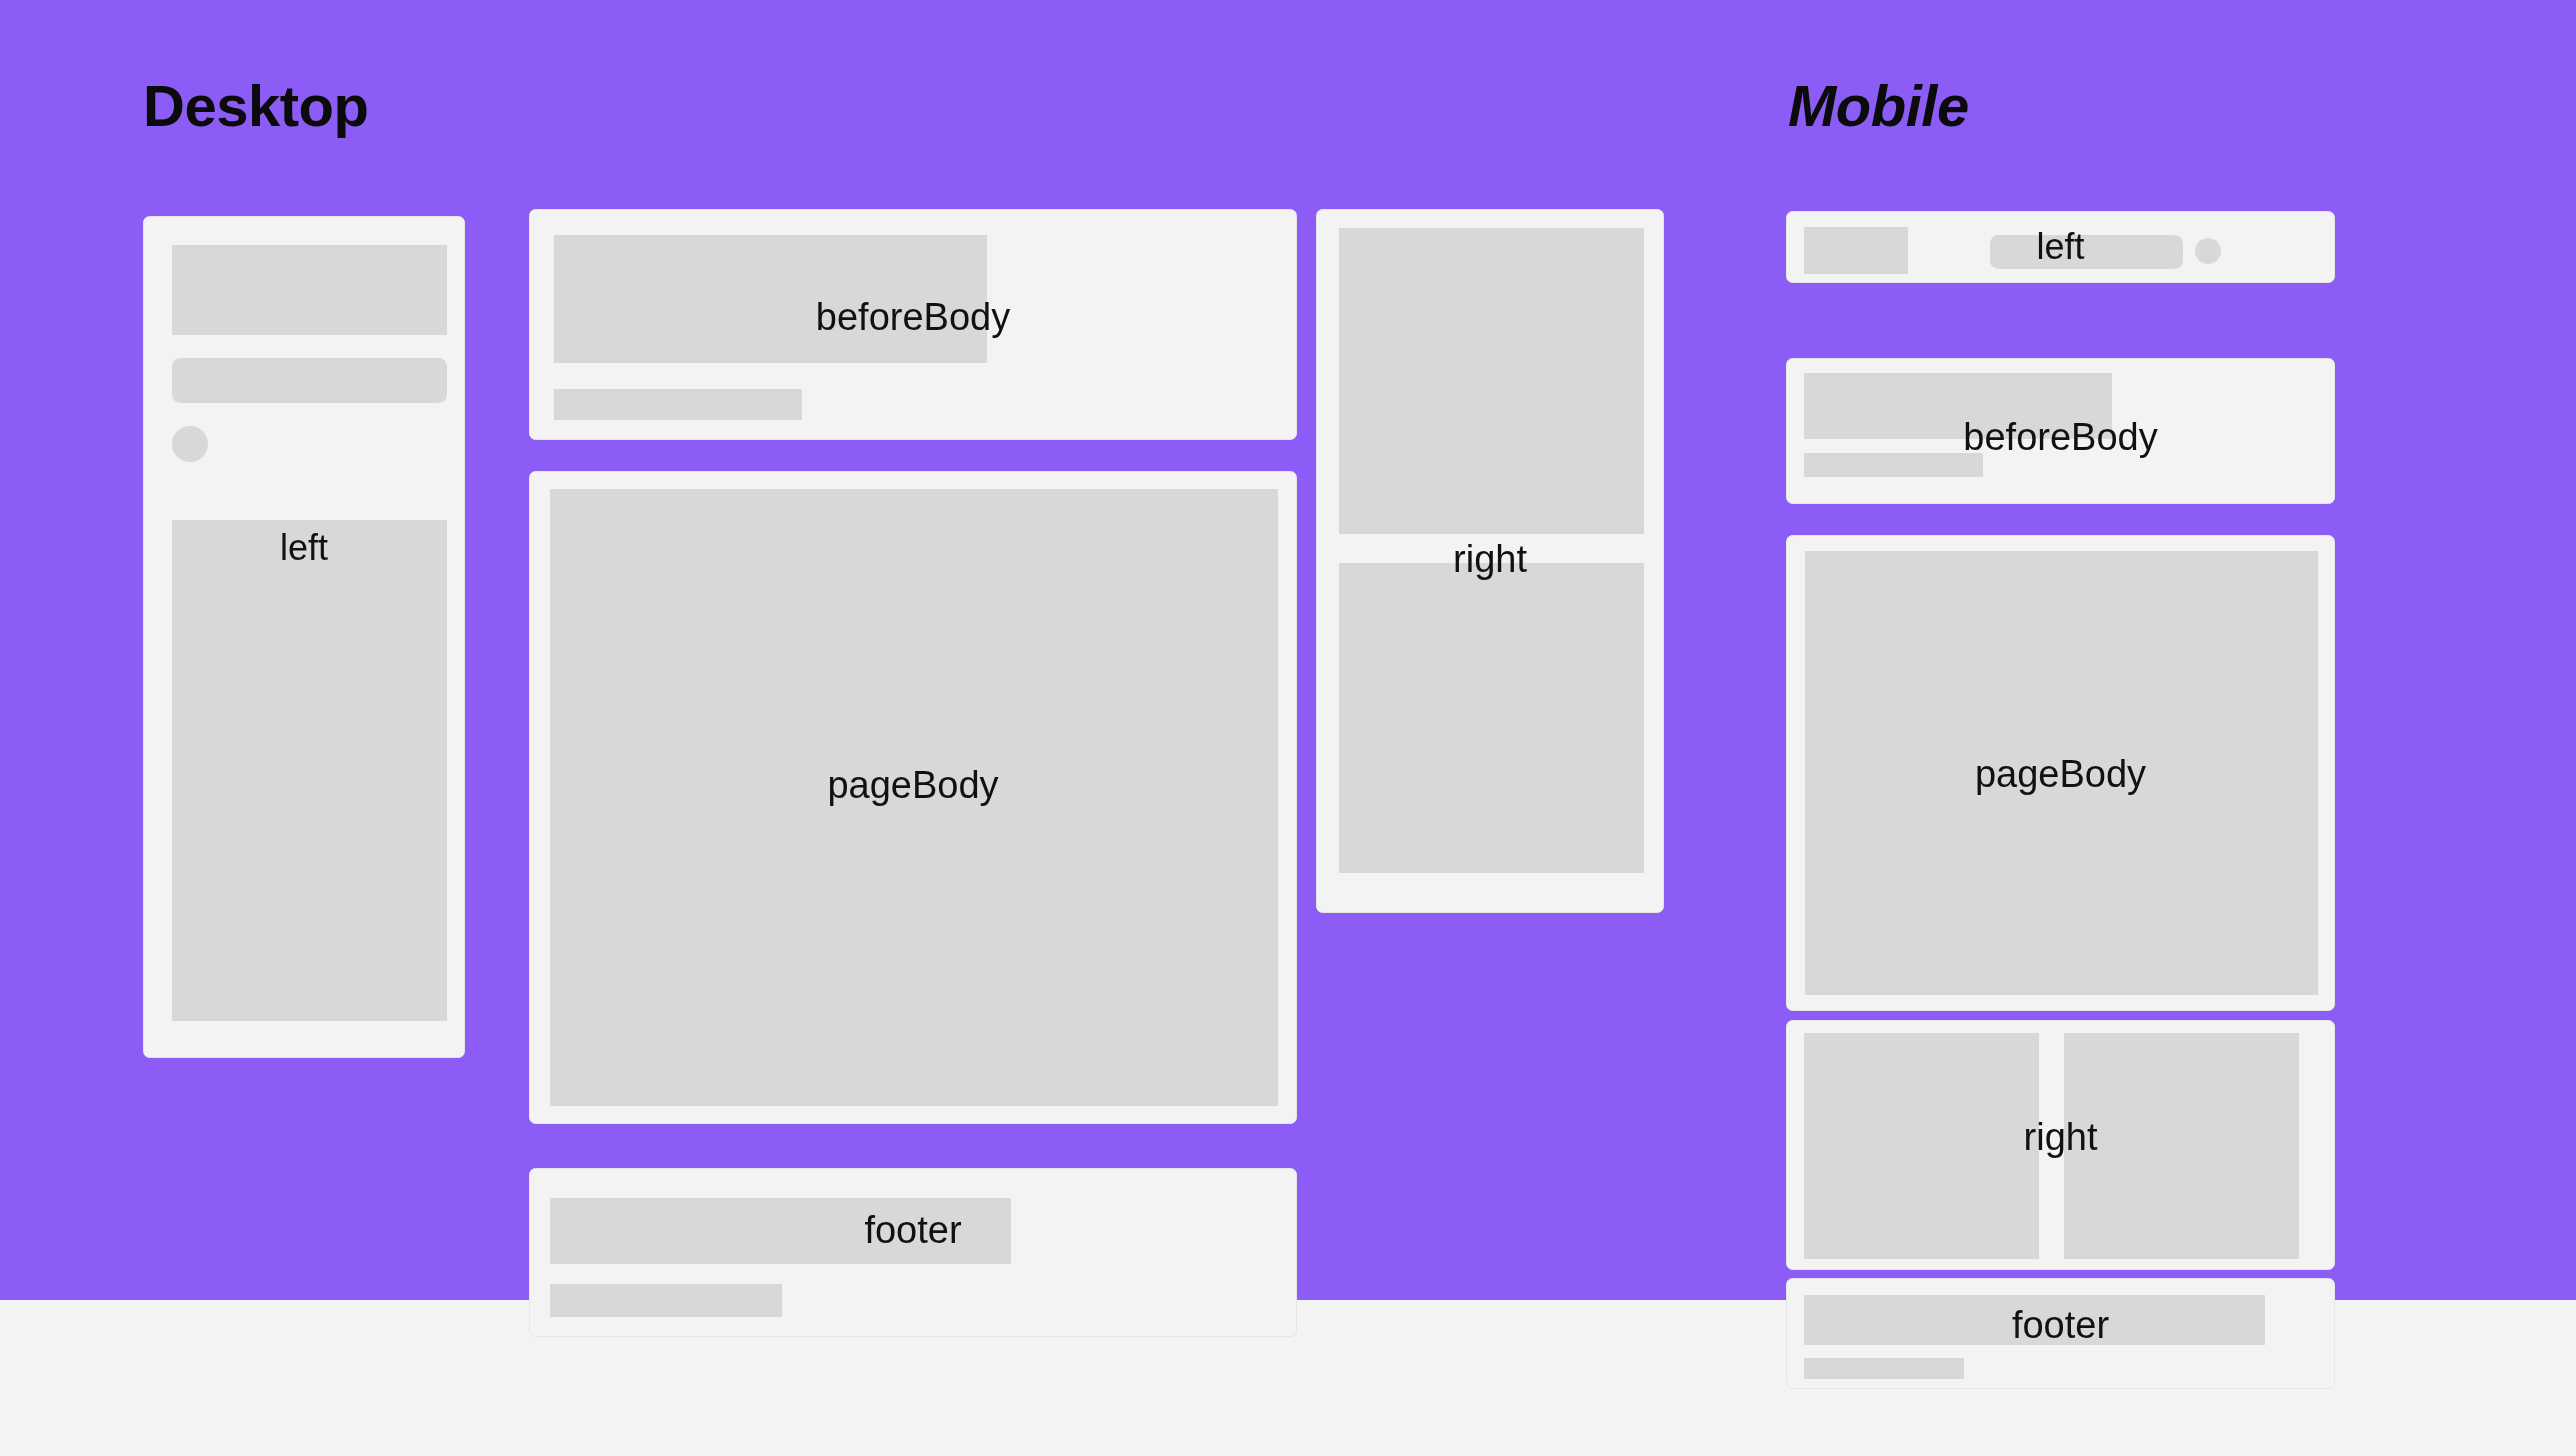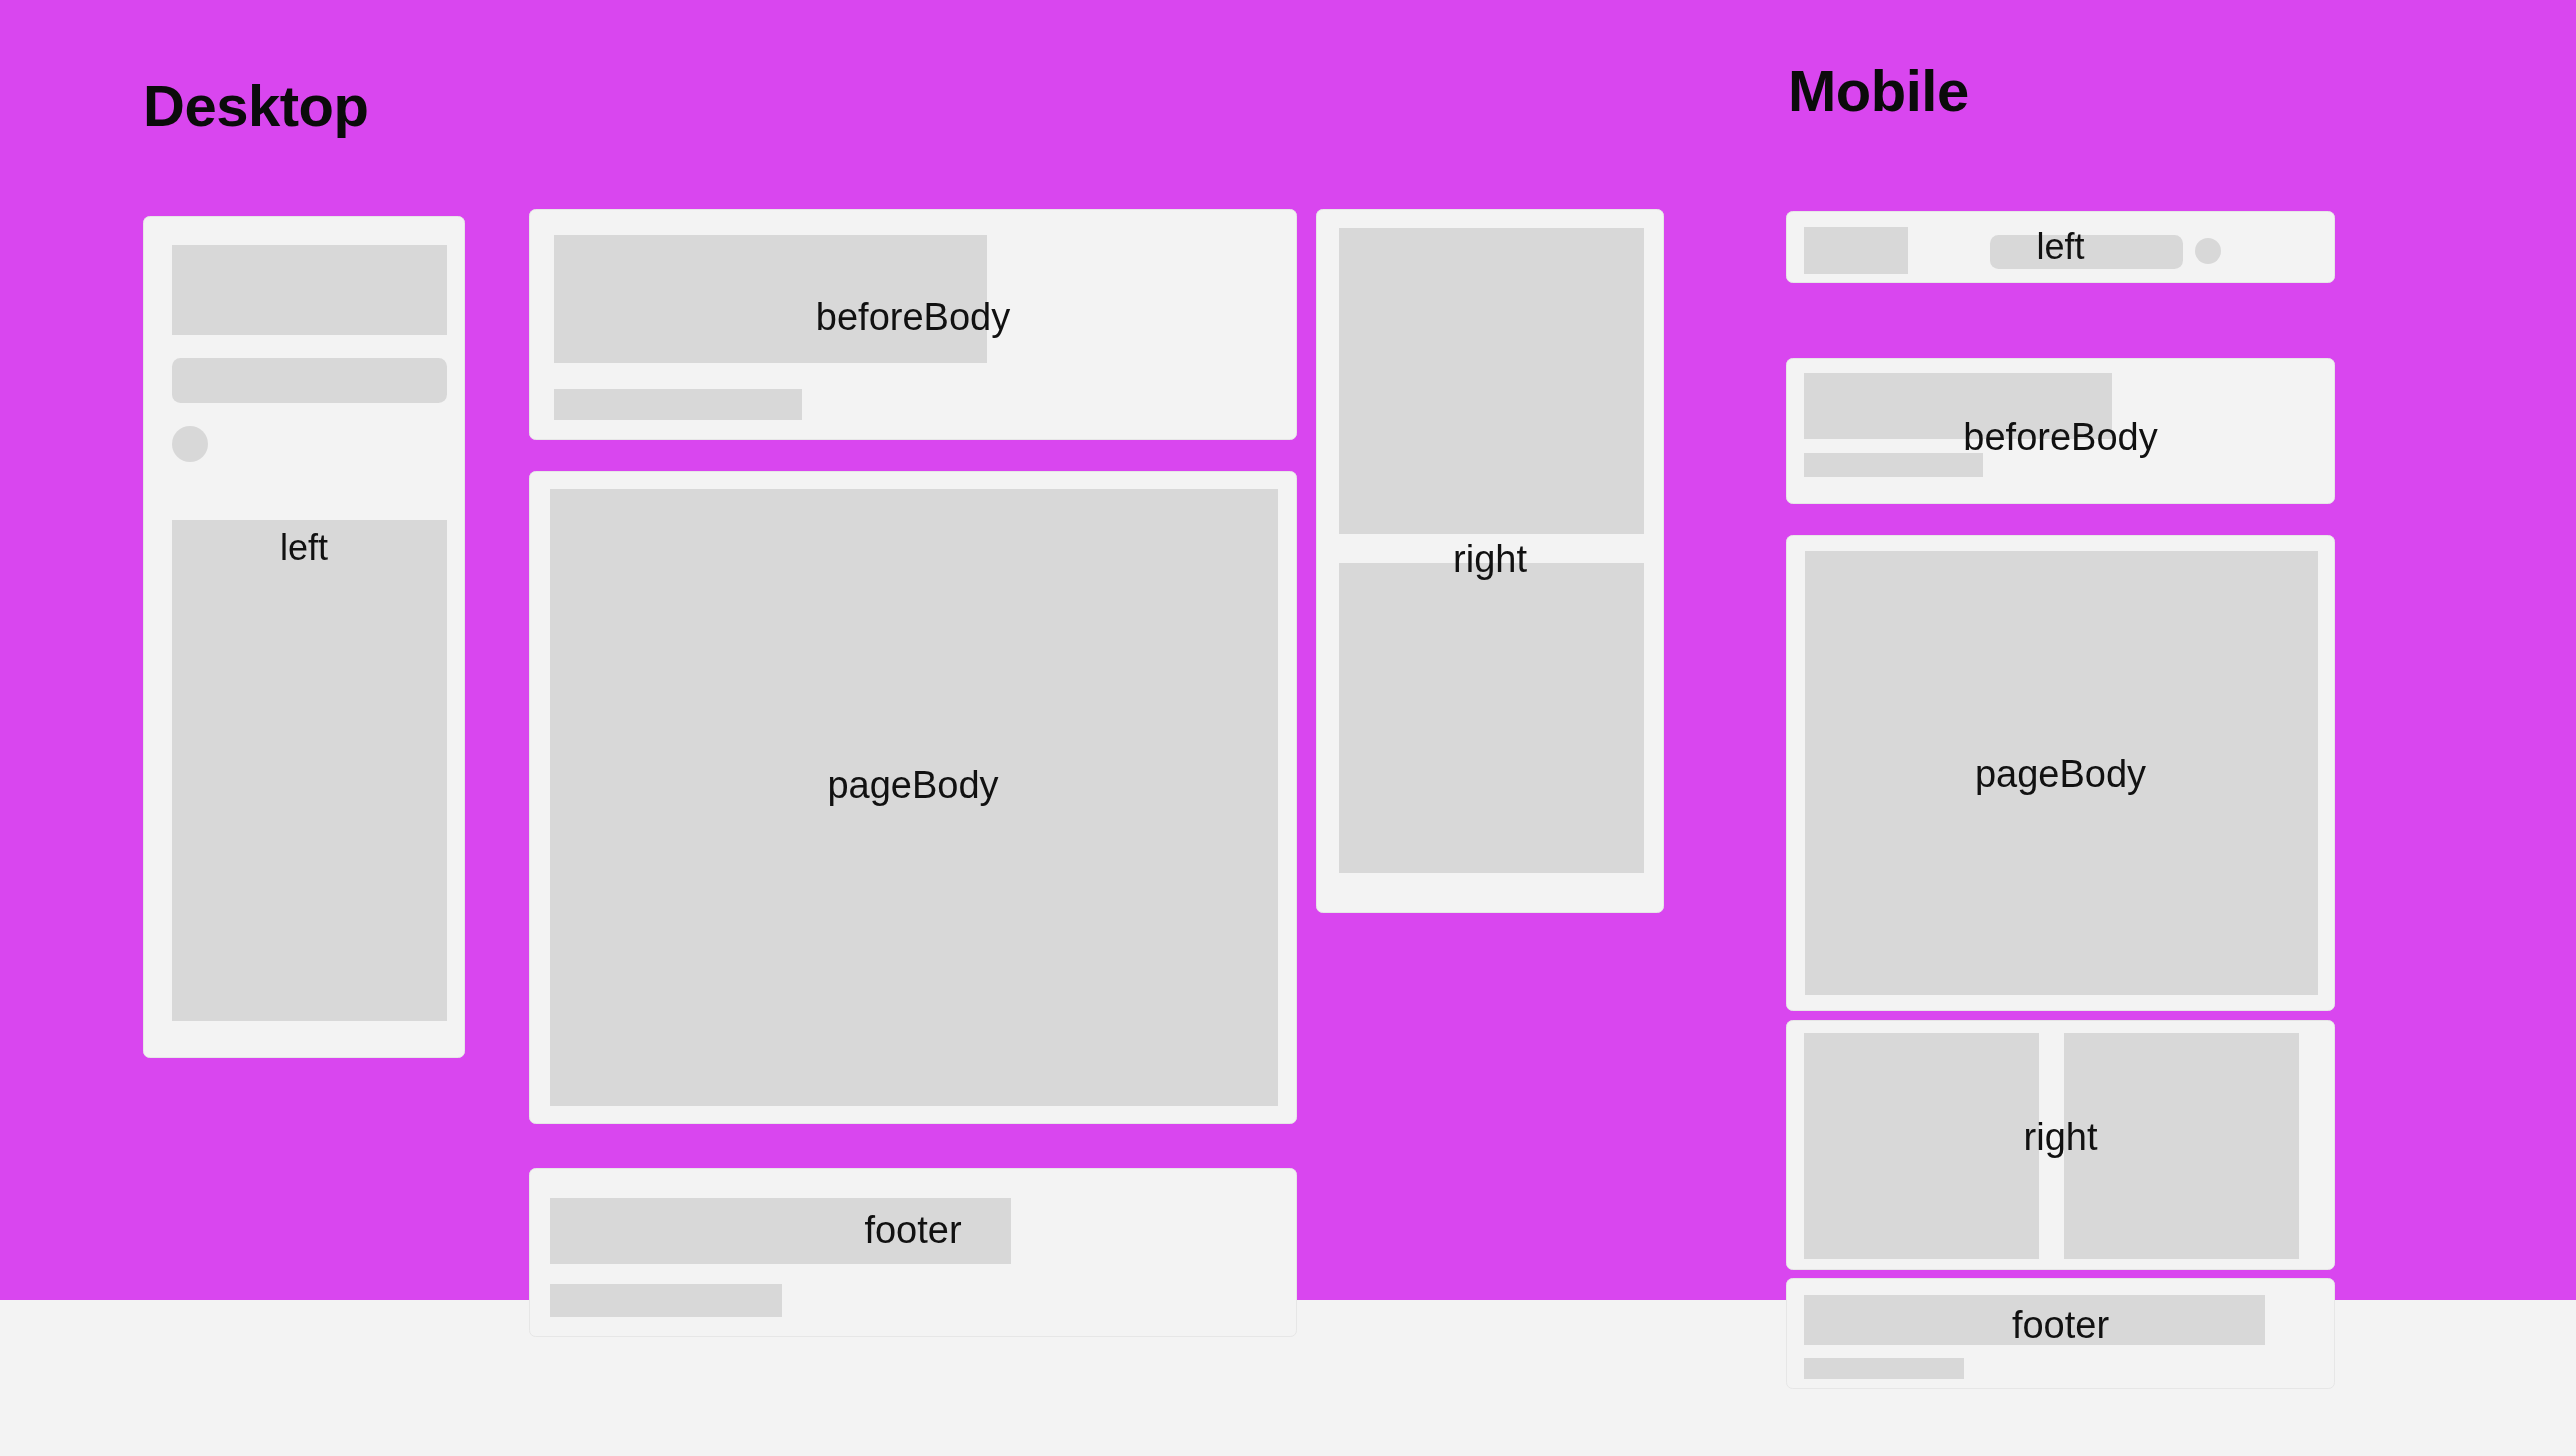--- a/index.html
+++ b/index.html
@@ -9,36 +9,36 @@
     height: 1456px;
     background: #f3f3f3;
     font-family: "Liberation Sans", sans-serif;
     overflow: hidden;
   }
 
   #root {
     position: relative;
     width: 2576px;
     height: 1300px;
-    background: #d946ef;
+    background: #8b5cf6;
   }
 
   
   .section-title {
     position: absolute;
     font-family: "Liberation Sans", sans-serif;
     font-weight: bold;
     font-size: 58px;
     line-height: 1;
     color: #0b0b0b;
     letter-spacing: -0.5px;
     white-space: nowrap;
   }
   #desktop-title { left: 143px; top: 77px; }
-  #mobile-title  { left: 1788px; top: 62px; }
+  #mobile-title  { left: 1788px; top: 77px; font-style: italic; }
 
   
   .card {
     position: absolute;
     background: #f3f3f3;
     border: 1.9px solid #e6e6e6;
     border-radius: 6.6px;
   }
 
   

